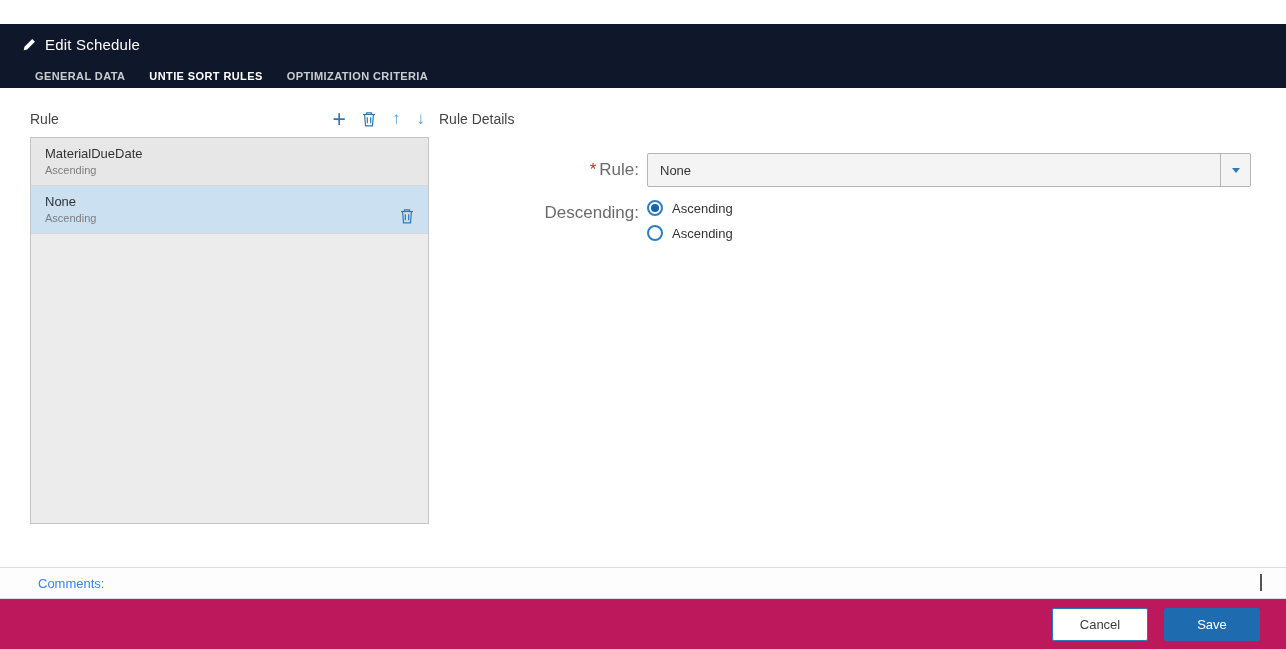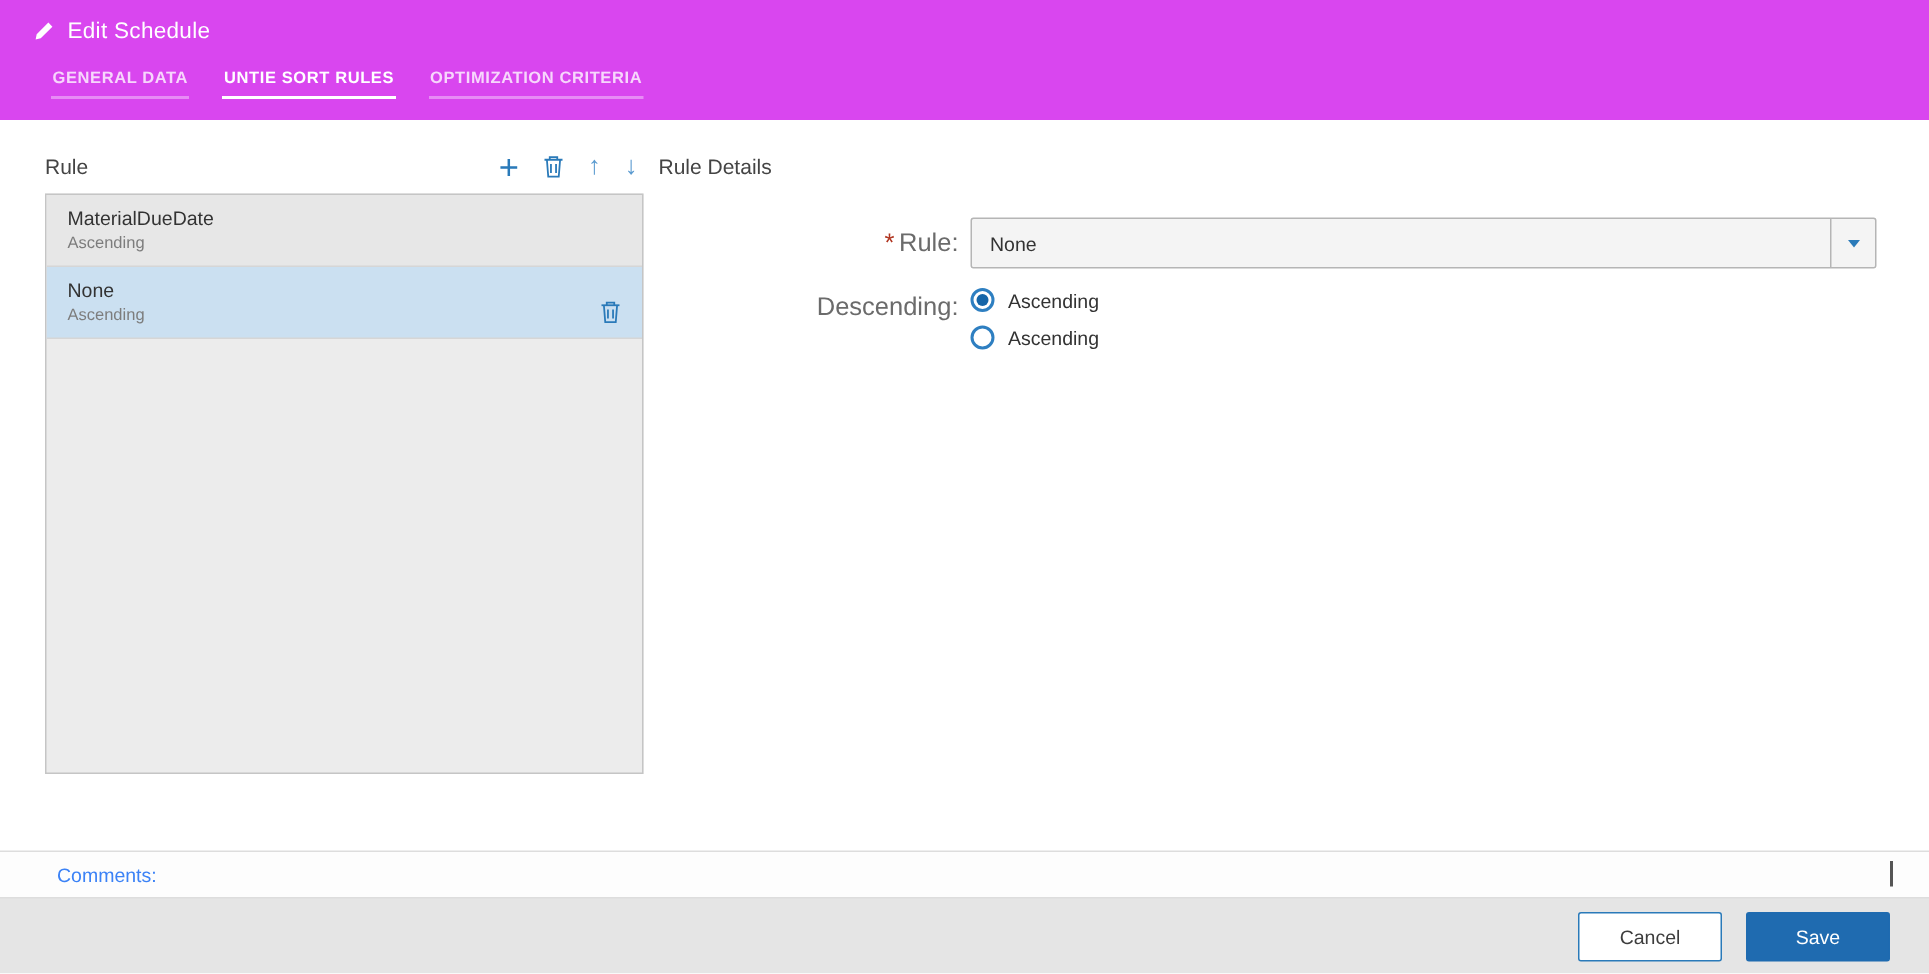--- a/index.html
+++ b/index.html
@@ -8,25 +8,26 @@
     font-family: "Liberation Sans", sans-serif;
     background: #ffffff;
     color: #333;
     display: flex;
     flex-direction: column;
     overflow: hidden;
   }
 
   
   .header {
-    background: #d946ef;
-    height: 80px;
+    background: #0f172a;
+    height: 64px;
     flex: none;
     padding: 12px 0 0 22px;
     color: #fff;
+    margin-top: 24px;
   }
   .title-row { display: flex; align-items: center; gap: 9px; }
   .title-row .pencil { display: inline-flex; }
   .page-title { font-size: 15px; font-weight: 500; letter-spacing: 0.2px; }
   .tabs { display: flex; gap: 22px; margin: 17px 0 0 12px; }
   .tab {
     font-size: 11px;
     font-weight: 700;
     letter-spacing: 0.4px;
     color: rgba(255,255,255,0.78);
@@ -135,21 +136,21 @@
   
   .footer {
     flex: none;
     height: 51px;
     border-top: 1px solid #ddd;
     display: flex;
     align-items: center;
     justify-content: flex-end;
     gap: 16px;
     padding-right: 26px;
-    background: #e5e5e5;
+    background: #be185d;
     padding-left: 16px;
   }
   .btn {
     width: 96px; height: 33px;
     border-radius: 2px;
     font-size: 13px;
     font-family: "Liberation Sans", sans-serif;
     cursor: pointer;
   }
   .btn-cancel { background: #ffffff; border: 1px solid #2a7ab9; color: #3d3d3d; }

